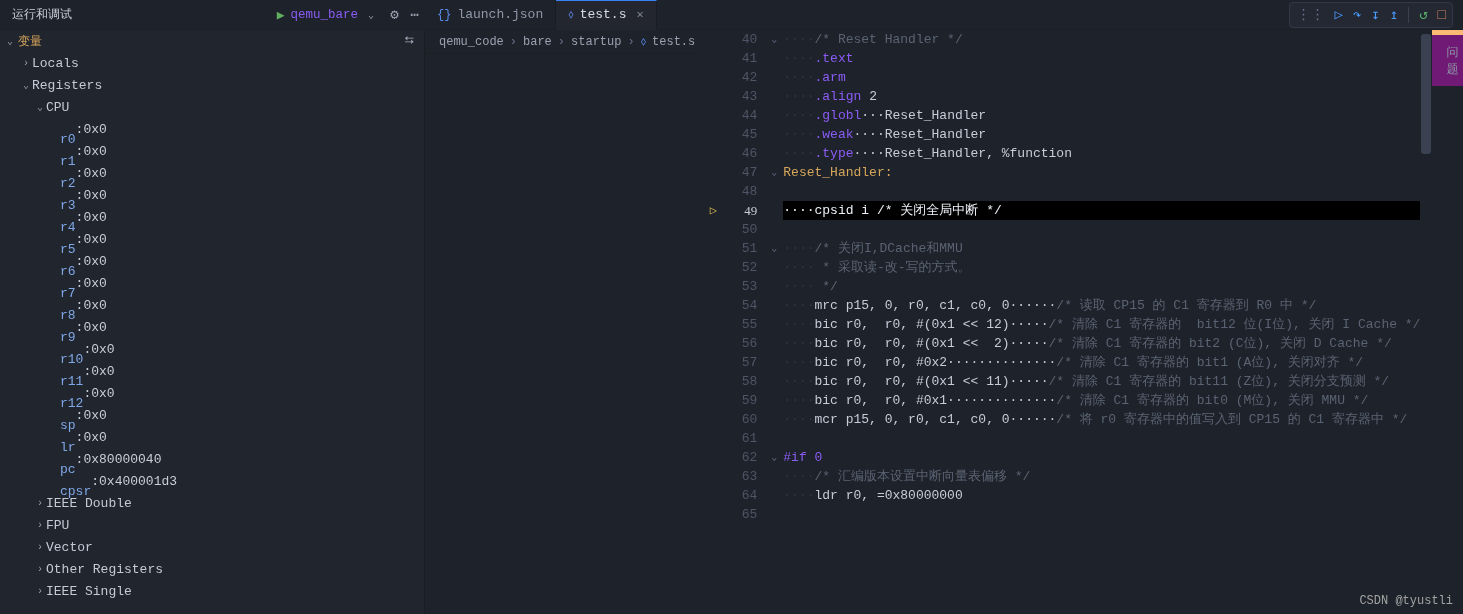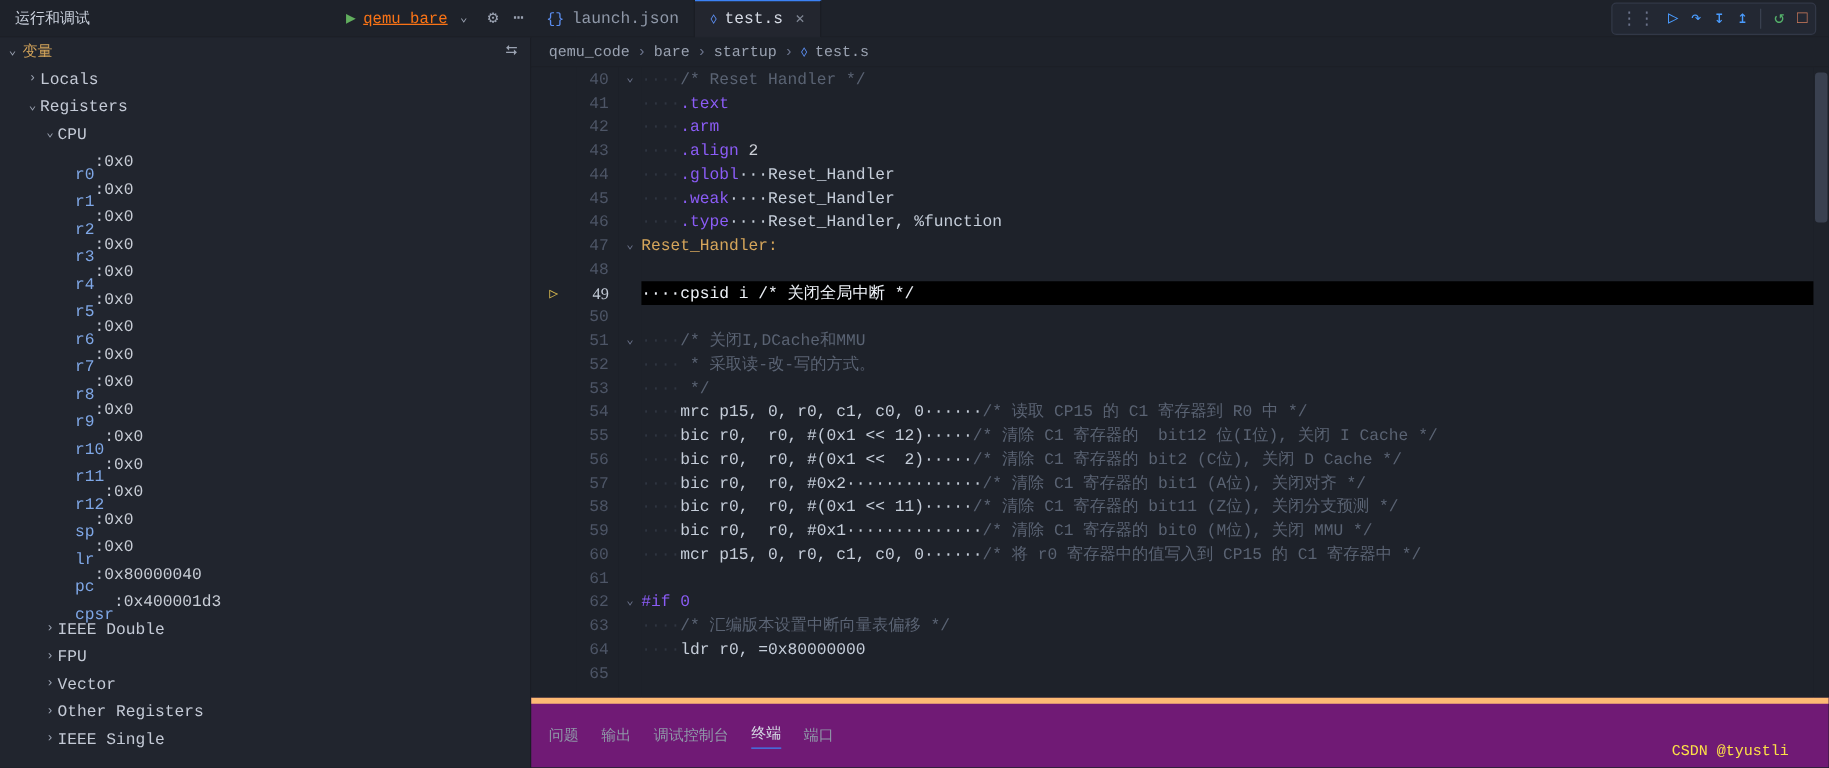--- a/index.html
+++ b/index.html
@@ -9,21 +9,21 @@
     font-family: "Consolas","Menlo","Courier New",monospace;
     font-size: 13px; overflow: hidden; display: flex; flex-direction: column;
   }
   
   .topbar { height: 30px; display: flex; align-items: center; background:#1e222a; border-bottom:1px solid #1c1f26;}
   .topbar-left { width:425px; display:flex; align-items:center; padding-left:8px; }
   .topbar-title { font-size:12px; color:#c9d0dc; margin:0 2px 0 4px; }
   .spacer { flex:1; }
   .run-launch { display:flex; align-items:center; gap:6px; margin-right:10px;}
   .play-icon { color:#61ae5e; }
-  .launch-name { color:#f97316; font-size:12.5px;text-decoration:underline; }
+  .launch-name { color:#8b5cf6; font-size:12.5px; }
   .chev { color:#9aa2b1; font-size:10px; margin-left:4px;}
   .gear, .dots { color:#9aa2b1; font-size:14px; padding:0 6px;}
   .debug-toolbar { display:flex; align-items:center; background:#232833; border:1px solid #323847; border-radius:4px; padding:2px 6px; gap:10px; height:26px; margin-right:10px; margin-left:auto;}
   .debug-toolbar span { font-size:14px; }
   .dt-handle{color:#6a728a;font-size:11px;}
   .dt-cont{color:#4a9cff;} .dt-step{color:#4a9cff;}
   .dt-restart{color:#54b06a;} .dt-stop{color:#d07c5c;}
   .dt-sep{width:1px;height:16px;background:#39404f;}
   .tabs { display:flex; align-items:stretch; height:30px; }
   .tab { display:flex; align-items:center; padding:0 12px; gap:6px; color:#8f98a8; border-right:1px solid #1a1d24;}
@@ -41,21 +41,21 @@
   .section-header .act{margin-left:auto;margin-right:10px;color:#9aa2b1;}
   .tree{padding-left:6px;}
   .tree-row{height:22px;display:flex;align-items:center;color:#c4cad6;font-size:12px.5;}
   .tree-row .tw{width:12px;display:inline-block;color:#9aa2b1;font-size:10px;text-align:center;}
   .tree-row.depth1{padding-left:14px;}
   .tree-row.depth2{padding-left:28px;}
   .tree-row.depth3{padding-left:42px;}
   .reg-name{color:#7fa7e6;margin-top:20px;}
   .reg-val{color:#c8cdd6;}
   
-  .right { flex:1; display:flex; flex-direction:column; min-width:0;}
+  .right { flex:1; display:flex; min-width:0;}
   .breadcrumb{height:24px;display:flex;align-items:center;padding-left:14px;color:#9aa2b1;font-size:12px;gap:6px;border-bottom:1px solid #1c1f26;background:#1e222a;}
   .breadcrumb .sep{color:#6a728a;}
   .breadcrumb .fico{color:#5b8def;}
   .editor{flex:1;display:flex;min-height:0;position:relative;}
   .glyph-col{width:36px;background:#1e222a;}
   .ln-col{width:34px;text-align:right;color:#4d5566;padding-right:8px;background:#1e222a;}
   .fold-col{width:18px;text-align:center;color:#6a728a;background:#1e222a;}
   .code-col{flex:1;background:#1e222a;overflow:hidden;white-space:pre;}
   .line{height:19px;line-height:19px;}
   .line.current{background:#000000;color:#eef2f8;}
@@ -68,21 +68,21 @@
   .glyph-col .glyph{height:19px;display:flex;align-items:center;justify-content:center;color:#d7b84f;font-size:12px;}
   .glyph.stop::before{content:"▷";color:#d7b84f;}
   .fold-col .fold{height:19px;color:#6a728a;font-size:10px;}
   .scrollbar{width:12px;background:#1e222a;display:flex;flex-direction:column;}
   .scrollthumb{margin-top:4px;width:10px;height:120px;background:#3a4150;border-radius:3px;margin-left:1px;}
   
   .bottom{height:56px;border-top:5px solid #fdba74;background:#701a75;display:flex;flex-direction:column;justify-content:center;}
   .bottom-tabs{height:26px;display:flex;align-items:center;gap:18px;padding-left:14px;color:#8f98a8;font-size:12px;}
   .bottom-tabs .btab.active{color:#d6dbe5;border-bottom:1px solid #3b82f6;padding-bottom:3px;}
   .bottom-out{flex:1;padding:4px 0 0 14px;color:#c5cdd9;font-size:13px;}
-  .watermark{position:fixed;right:32px;bottom:6px;color:#fde047;font-size:12px;}
+  .watermark{position:fixed;right:10px;bottom:6px;color:#a3a3a3;font-size:12px;}
 </style>
 </head>
 <body>
 
 <div class="topbar">
   <div class="topbar-left">
     <span class="topbar-title">运行和调试</span>
     <div class="spacer"></div>
     <div class="run-launch">
       <span class="play-icon">▶</span>

